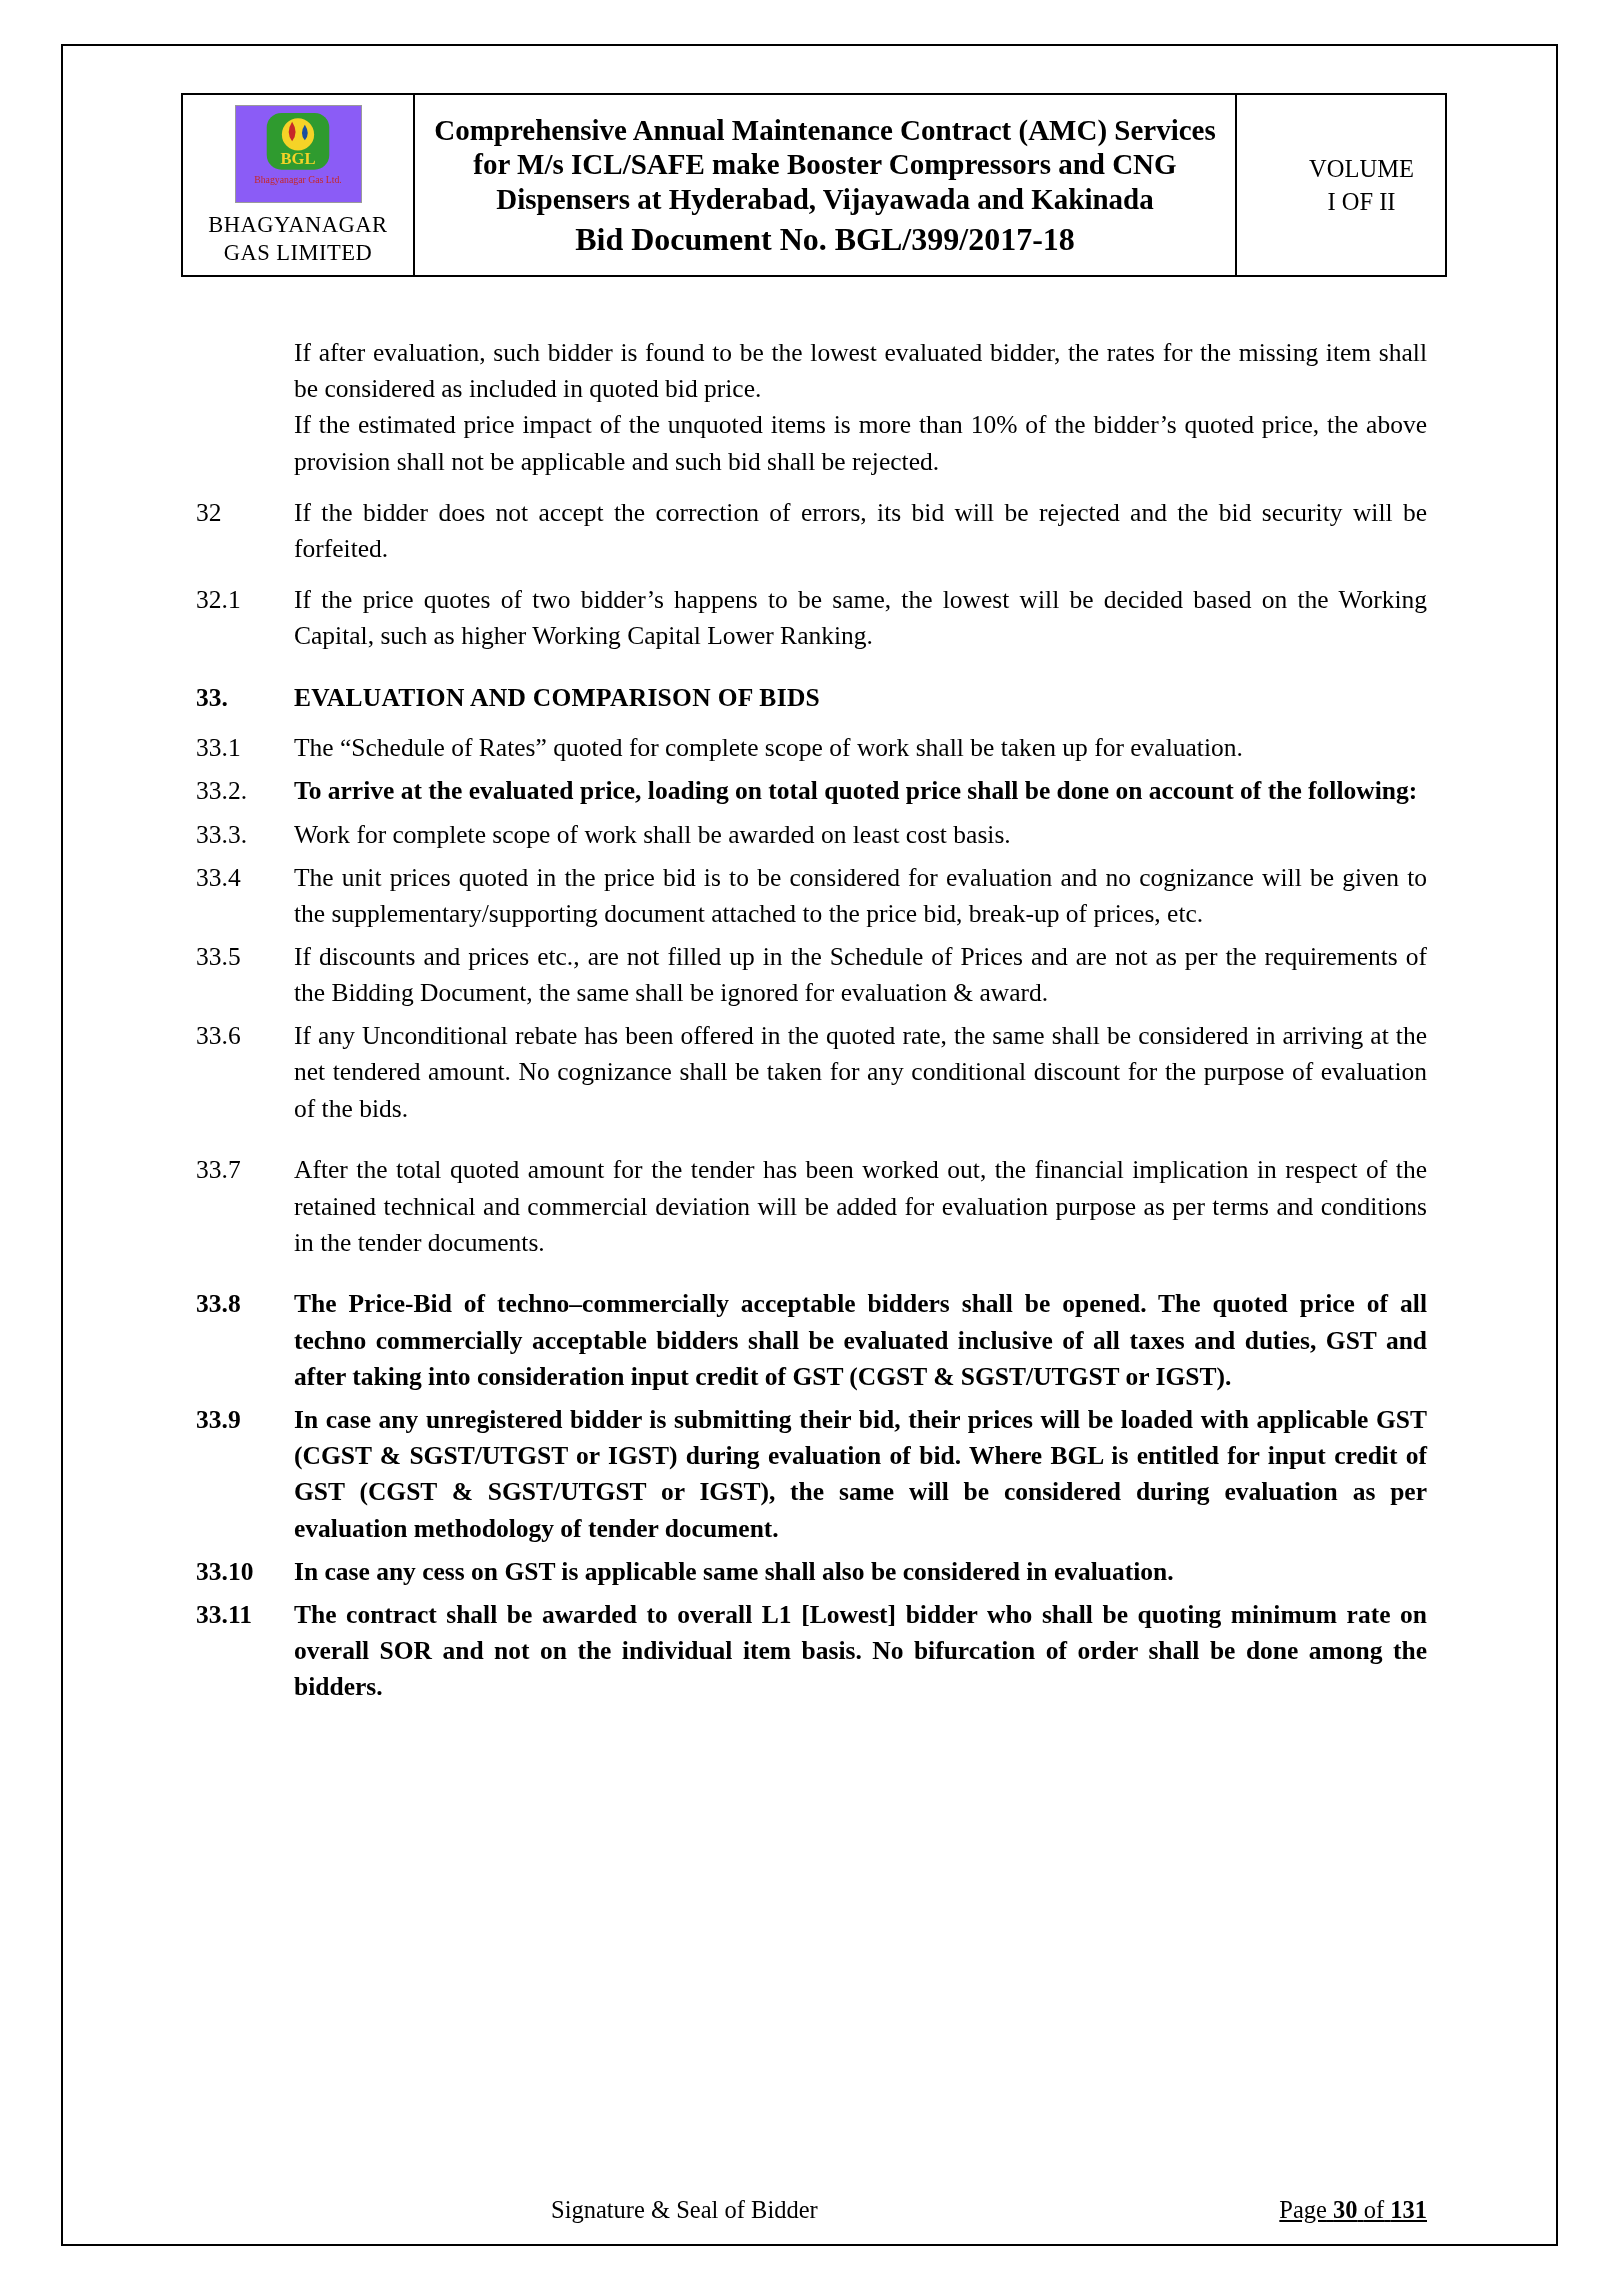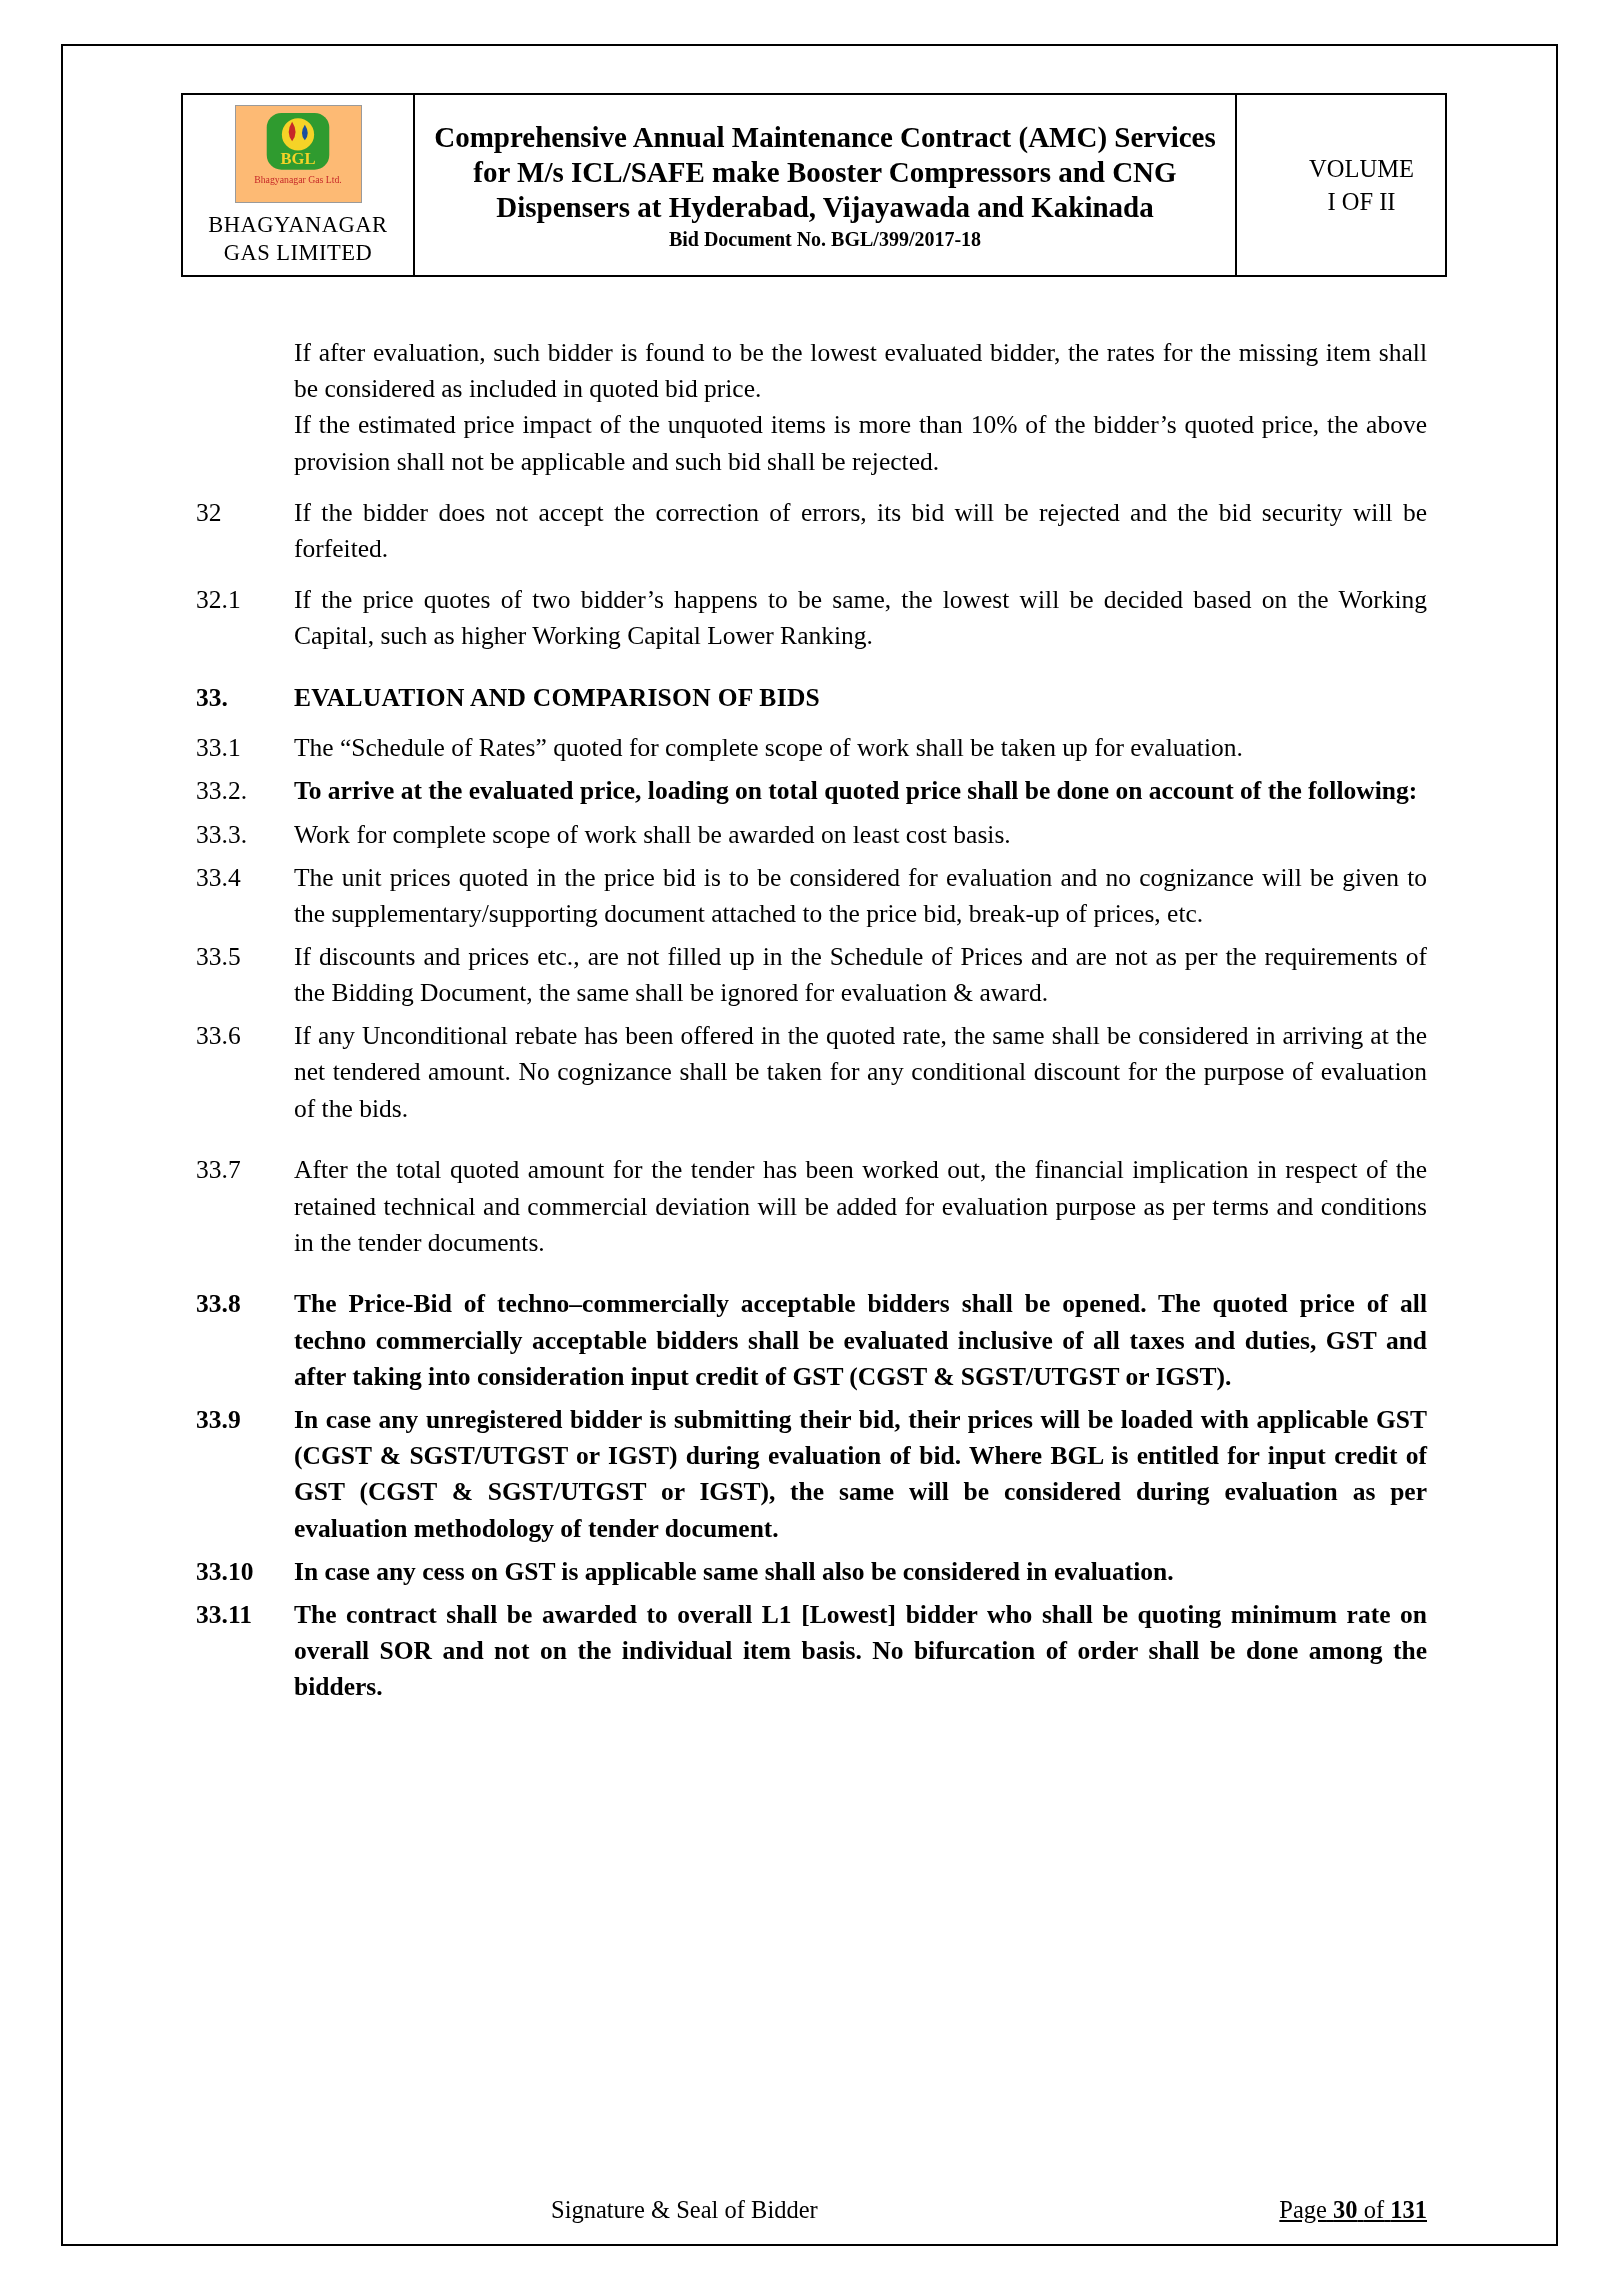--- a/index.html
+++ b/index.html
@@ -20,32 +20,32 @@
     display:flex; border:2px solid #000; background:#fff;
   }
   .hcell { border-right:2px solid #000; }
   .hcell:last-child { border-right:none; }
   .logo-cell {
     width:232px; padding:9.8px 5.9px 7.8px 5.9px;
     display:flex; flex-direction:column; align-items:center; justify-content:flex-start;
   }
   .logo-box {
     width:127px; height:98px; border:1px solid #9a9a9a;
-    display:flex; align-items:center; justify-content:center; background:#fdba74;
+    display:flex; align-items:center; justify-content:center; background:#8b5cf6;
   }
   .org-name {
     font-size:22.5px; line-height:1.25; text-align:center; margin-top:7.8px;
     letter-spacing:0.5px;
   }
   .title-cell {
     flex:1; padding:9.8px 15.7px 7.8px 15.7px; text-align:center;
     display:flex; flex-direction:column; justify-content:center;
   }
   .doc-title { font-weight:bold; font-size:29px; line-height:1.2; }
-  .bid-no    { font-weight:bold; font-size:20px; line-height:1.25; margin-top:2px; }
+  .bid-no    { font-weight:bold; font-size:32px; line-height:1.25; margin-top:2px; }
   .vol-cell {
     width:208px; display:flex; flex-direction:column;
     align-items:center; justify-content:center;
     font-size:24.5px; line-height:1.35; text-align:center;padding-left:41px;
   }
   
   .doc-body {
     position:absolute; left:196px; top:335px; width:1231px;
     font-size:25.5px; line-height:1.42;
   }

